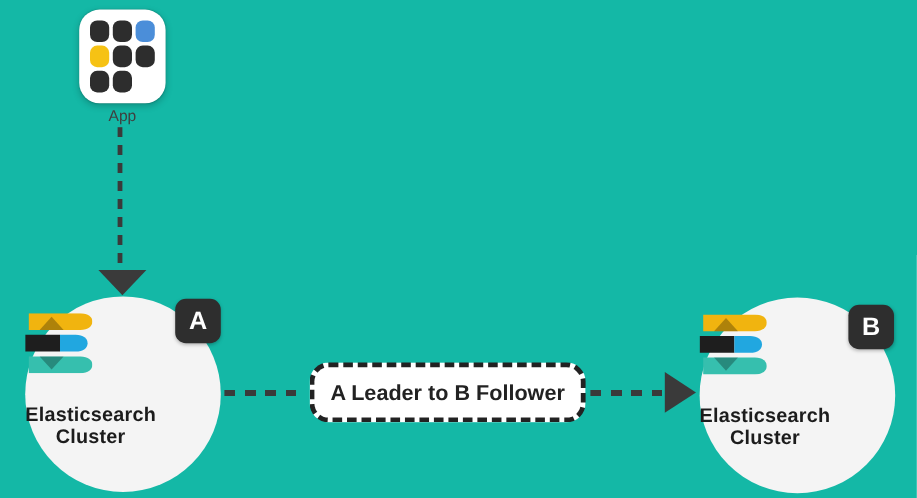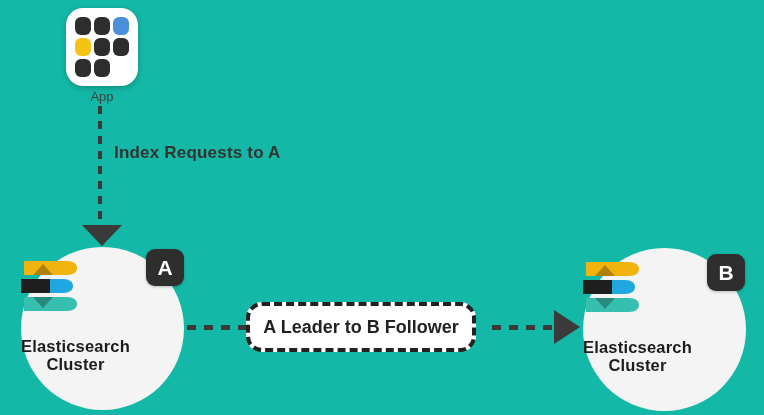--- a/index.html
+++ b/index.html
@@ -34,21 +34,21 @@
   .edge-label-index{position:absolute;left:114px;top:143px;font-size:17px;font-weight:600;
     color:var(--ink);letter-spacing:.2px;white-space:nowrap;}
 
   .hline{position:absolute;top:325px;height:5px;
     background:repeating-linear-gradient(90deg,var(--arrow) 0 9px,transparent 9px 17px);}
   .hline-1{left:187px;width:66px;}
   .hline-2{left:492px;width:61px;}
   .arrow-right{position:absolute;left:554px;top:310px;width:0;height:0;
     border-top:17px solid transparent;border-bottom:17px solid transparent;
     border-left:26px solid var(--arrow);}
-  .edge-box{position:absolute;left:246px;top:302px;width:230px;height:50px;box-sizing:border-box;
+  .edge-box{position:absolute;left:258px;top:302px;width:230px;height:50px;box-sizing:border-box;
     border:4px dashed var(--box-border);border-radius:16px;background:#ffffff;
     display:flex;align-items:center;justify-content:center;}
   .edge-box span{font-size:18px;font-weight:700;color:#222;white-space:nowrap;}
 
   
   .cluster{position:absolute;width:163px;height:163px;border-radius:50%;background:var(--node-bg);
     display:flex;flex-direction:column;align-items:flex-start;}
   .cluster-a{left:21px;top:247px;}
   .cluster-b{left:583px;top:248px;}
   .es-logo{margin-top:14px;display:block;}
@@ -77,21 +77,20 @@
       <div class="cell dark"></div>
       <div class="cell dark"></div>
       <div class="cell dark"></div>
       <div class="cell dark"></div>
       <div class="cell empty"></div>
     </div>
   <div class="app-label">App</div>
 
   <div class="vline"></div>
   <div class="arrow-down"></div>
-  <div class="edge-label-index">Index Requests to A</div>
 
   <div class="cluster cluster-a">
     <svg class="es-logo" width="56" height="50" viewBox="0 0 56 50">
       <path d="M3 0 H46 C52.5 0 56 3 56 7 C56 11 52.5 14 46 14 H3 Z" style="fill:var(--logo-yellow)"></path>
       <path d="M12 14 L22 3 L32 14 Z" style="fill:#000;fill-opacity:.28"></path>
       <path d="M0 18 H29 V32 H0 Z" style="fill:var(--logo-black)"></path>
       <path d="M29 18 H42 C48.5 18 52 21 52 25 C52 29 48.5 32 42 32 H29 Z" style="fill:var(--logo-blue)"></path>
       <path d="M3 36 H46 C52.5 36 56 39 56 43 C56 47 52.5 50 46 50 H3 Z" style="fill:var(--logo-teal)"></path>
       <path d="M12 36 L22 47 L32 36 Z" style="fill:#000;fill-opacity:.28"></path>
     </svg>

